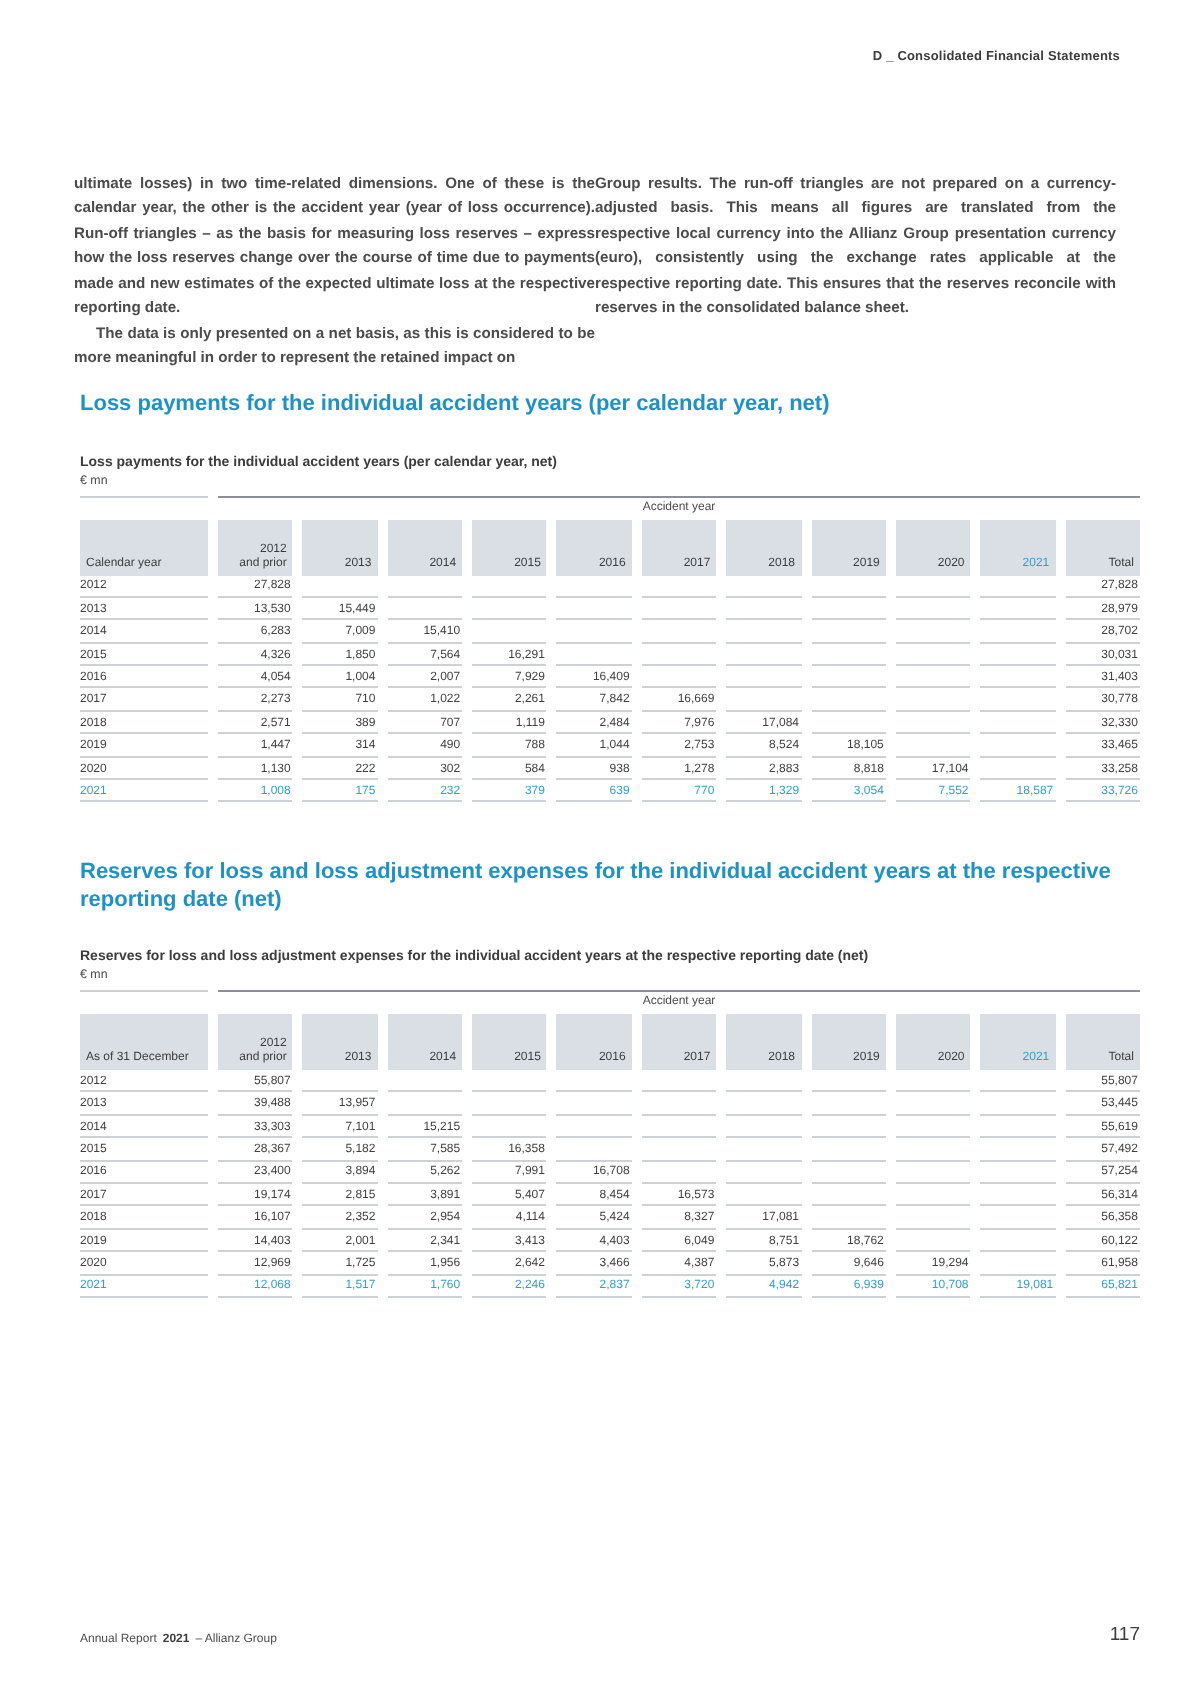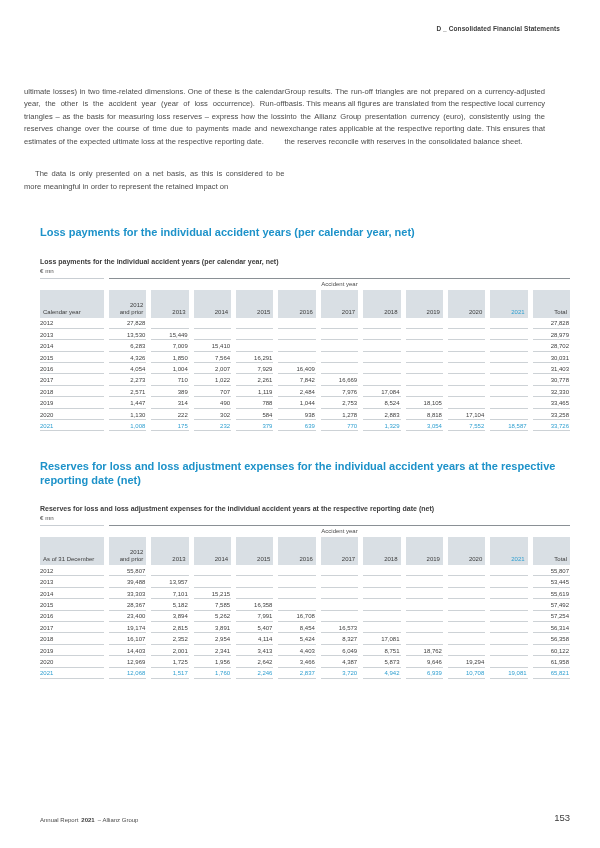--- a/index.html
+++ b/index.html
@@ -4,25 +4,25 @@
 <style>
   html,body{margin:0;padding:0;background:#e8e8e8;}
   .page{
     position:relative;width:600px;height:848px;margin:0 auto;background:#ffffff;
     font-family:"Liberation Sans",sans-serif;color:#4a4a4a;overflow:hidden;
   }
   .page-header{
     position:absolute;top:25px;right:40px;font-size:6.5px;font-weight:bold;
     color:#3c3c3c;letter-spacing:.1px;
   }
-  .intro{position:absolute;top:86px;left:24px;width:521px;display:flex;}
+  .intro{position:absolute;top:86px;left:37px;width:521px;display:flex;font-weight:bold;}
   .intro .col{flex:1;font-size:7.6px;line-height:12.45px;text-align:justify;color:#4b4b4b;}
   .intro p{margin:0;}
-  .intro p.indent{text-indent:11px;margin-top:20px;}
-  .sec{position:absolute;left:40px;width:530px;margin-top:30px;}
+  .intro p.indent{text-indent:11px;}
+  .sec{position:absolute;left:40px;width:530px;}
   #sec1{top:196px;}
   #sec2{top:430px;}
   h2{margin:0;font-size:11px;line-height:13.5px;font-weight:bold;color:var(--accent,#1d92c9);}
   .caption{margin-top:18px;font-size:7px;font-weight:bold;color:#3c3c3c;}
   .unit{margin-top:2px;font-size:6.2px;color:#4b4b4b;}
   .table{margin-top:4px;}
   .cols{display:grid;grid-template-columns:64px repeat(11,1fr);column-gap:5px;}
   .axis-row{display:grid;grid-template-columns:64px 1fr;column-gap:5px;height:12px;}
   .axis-left{border-top:1px solid #c9ced3;}
   .axis-span{border-top:1px solid #8a9095;text-align:center;font-size:6px;color:#4b4b4b;padding-top:2px;}
@@ -402,16 +402,16 @@
         </div>
     </div>
   </section>
 
   <div class="footer">
     <div class="footer-left">
       <span>Annual Report</span>
       <b>2021</b>
       <span>– Allianz Group</span>
     </div>
-    <div class="page-number">153</div>
+    <div class="page-number">117</div>
   </div>
 
 </div>
 
 </body></html>

